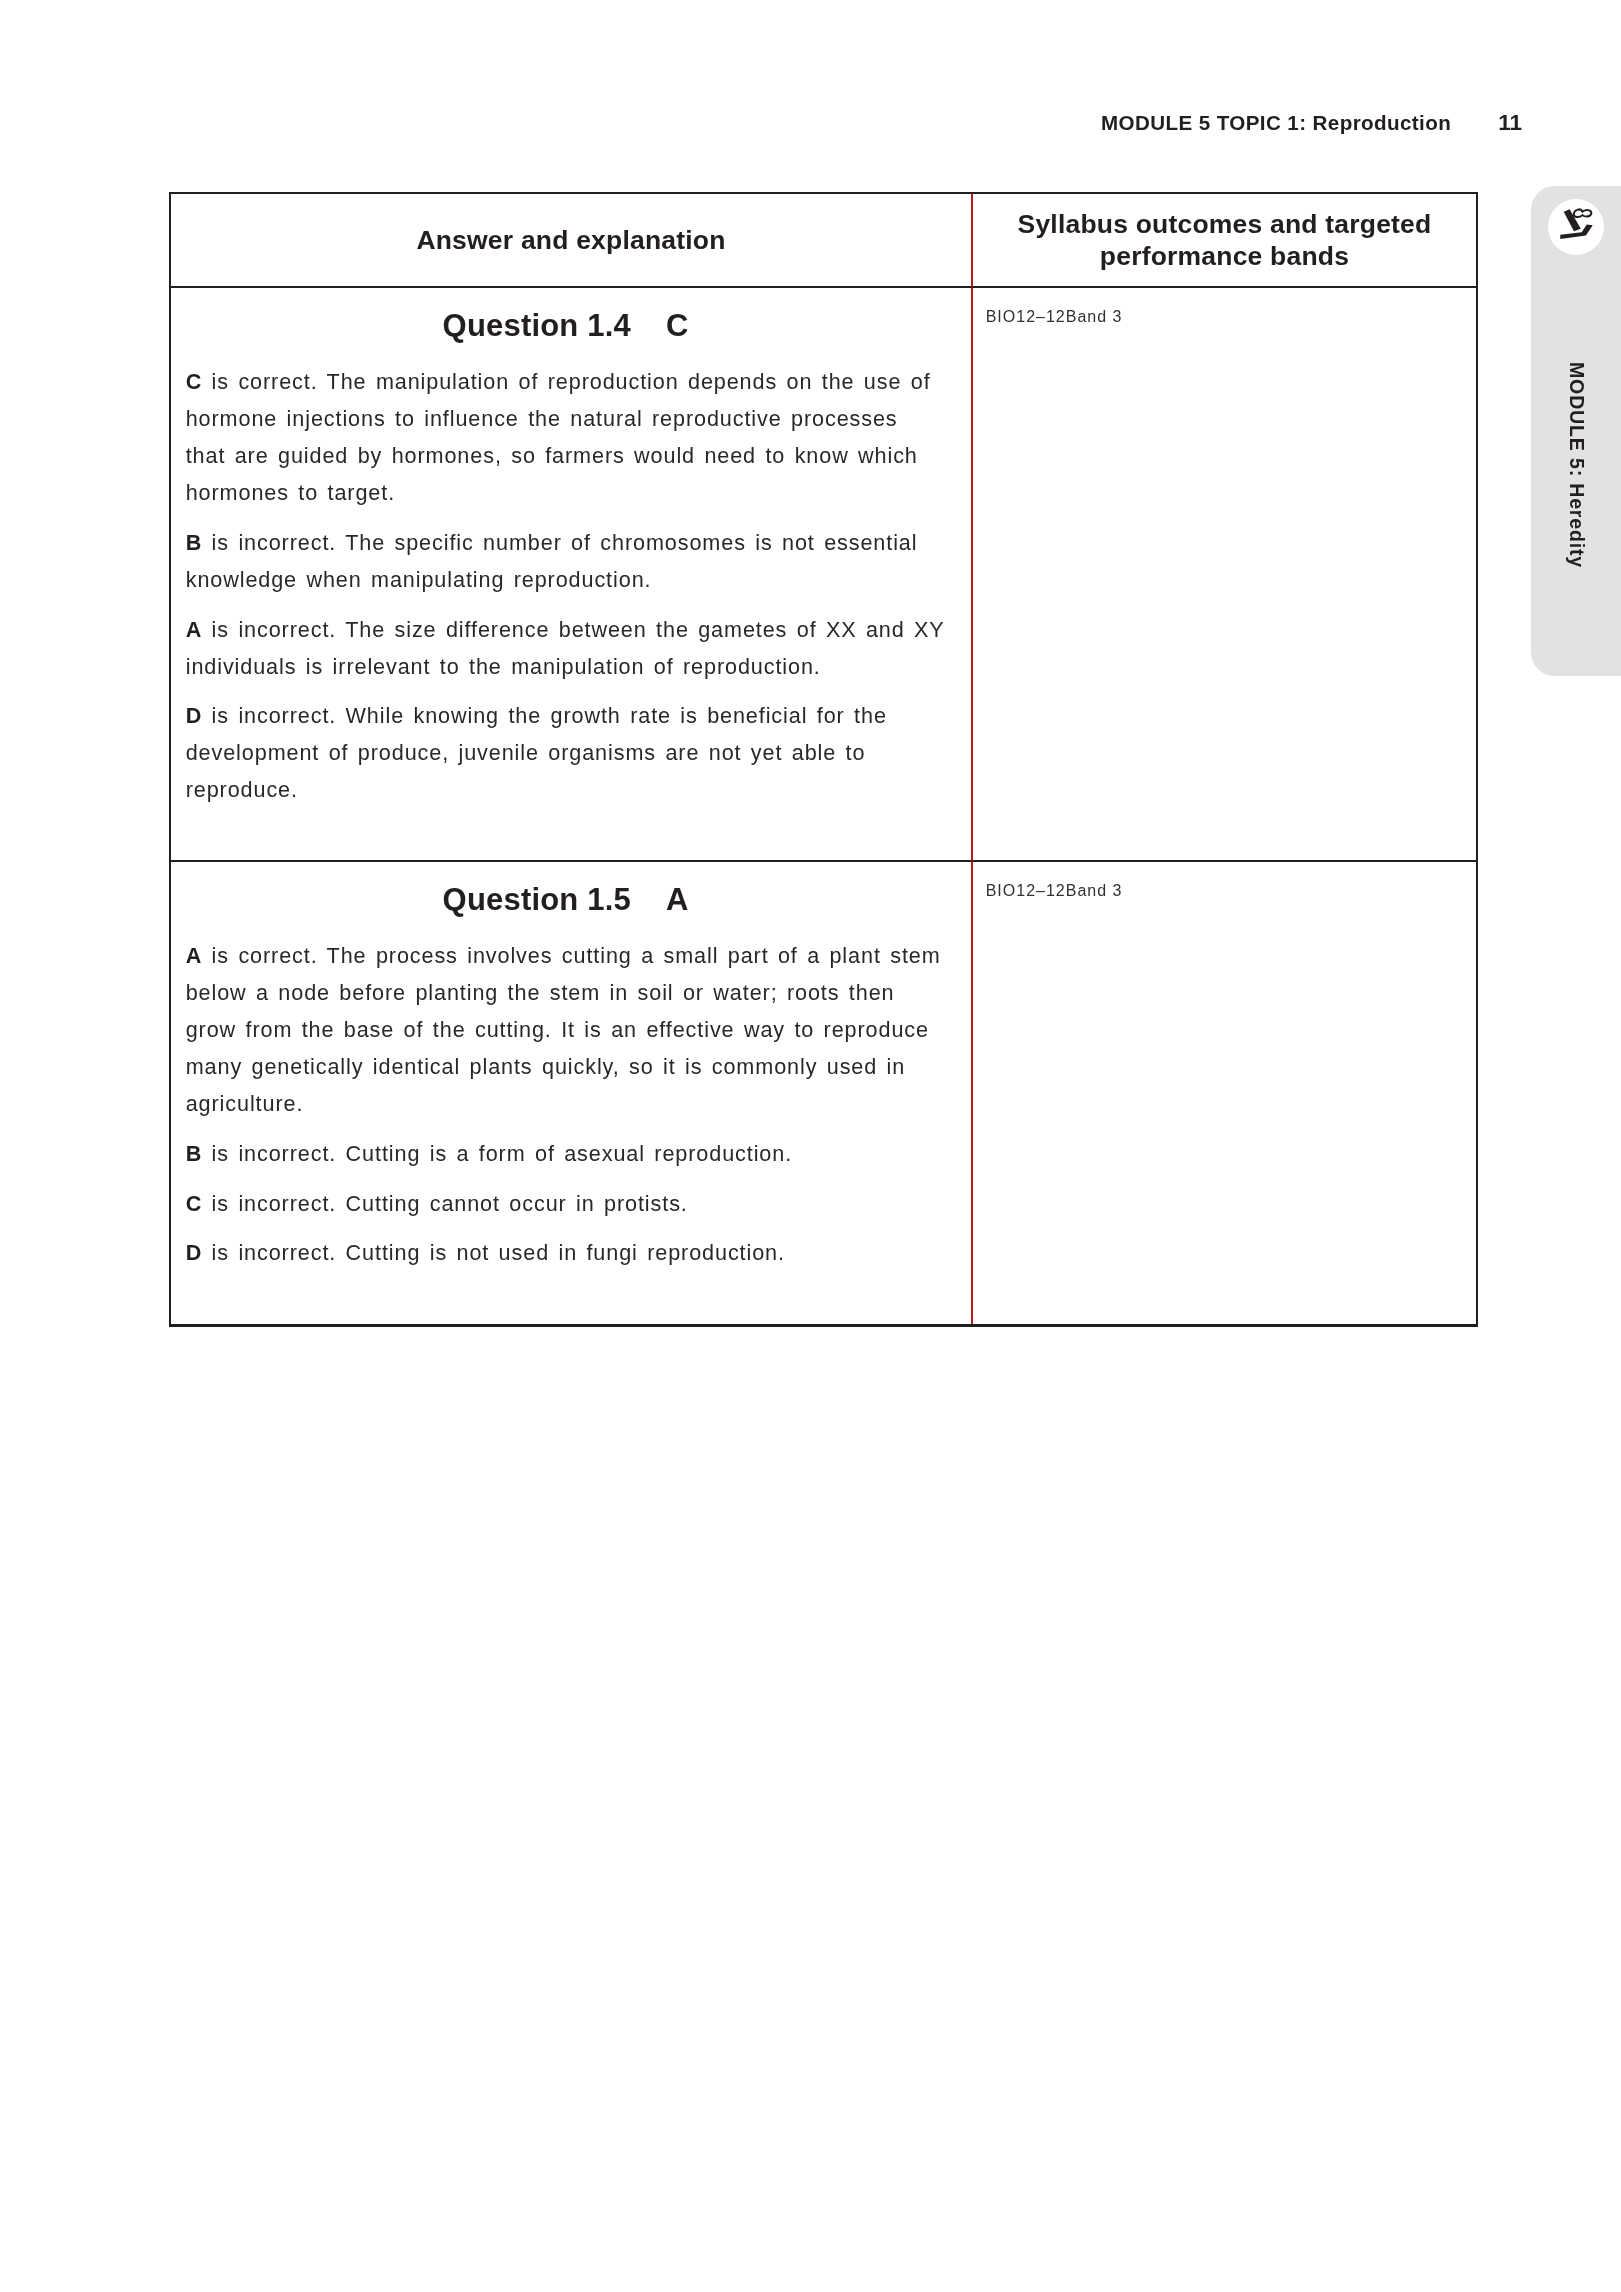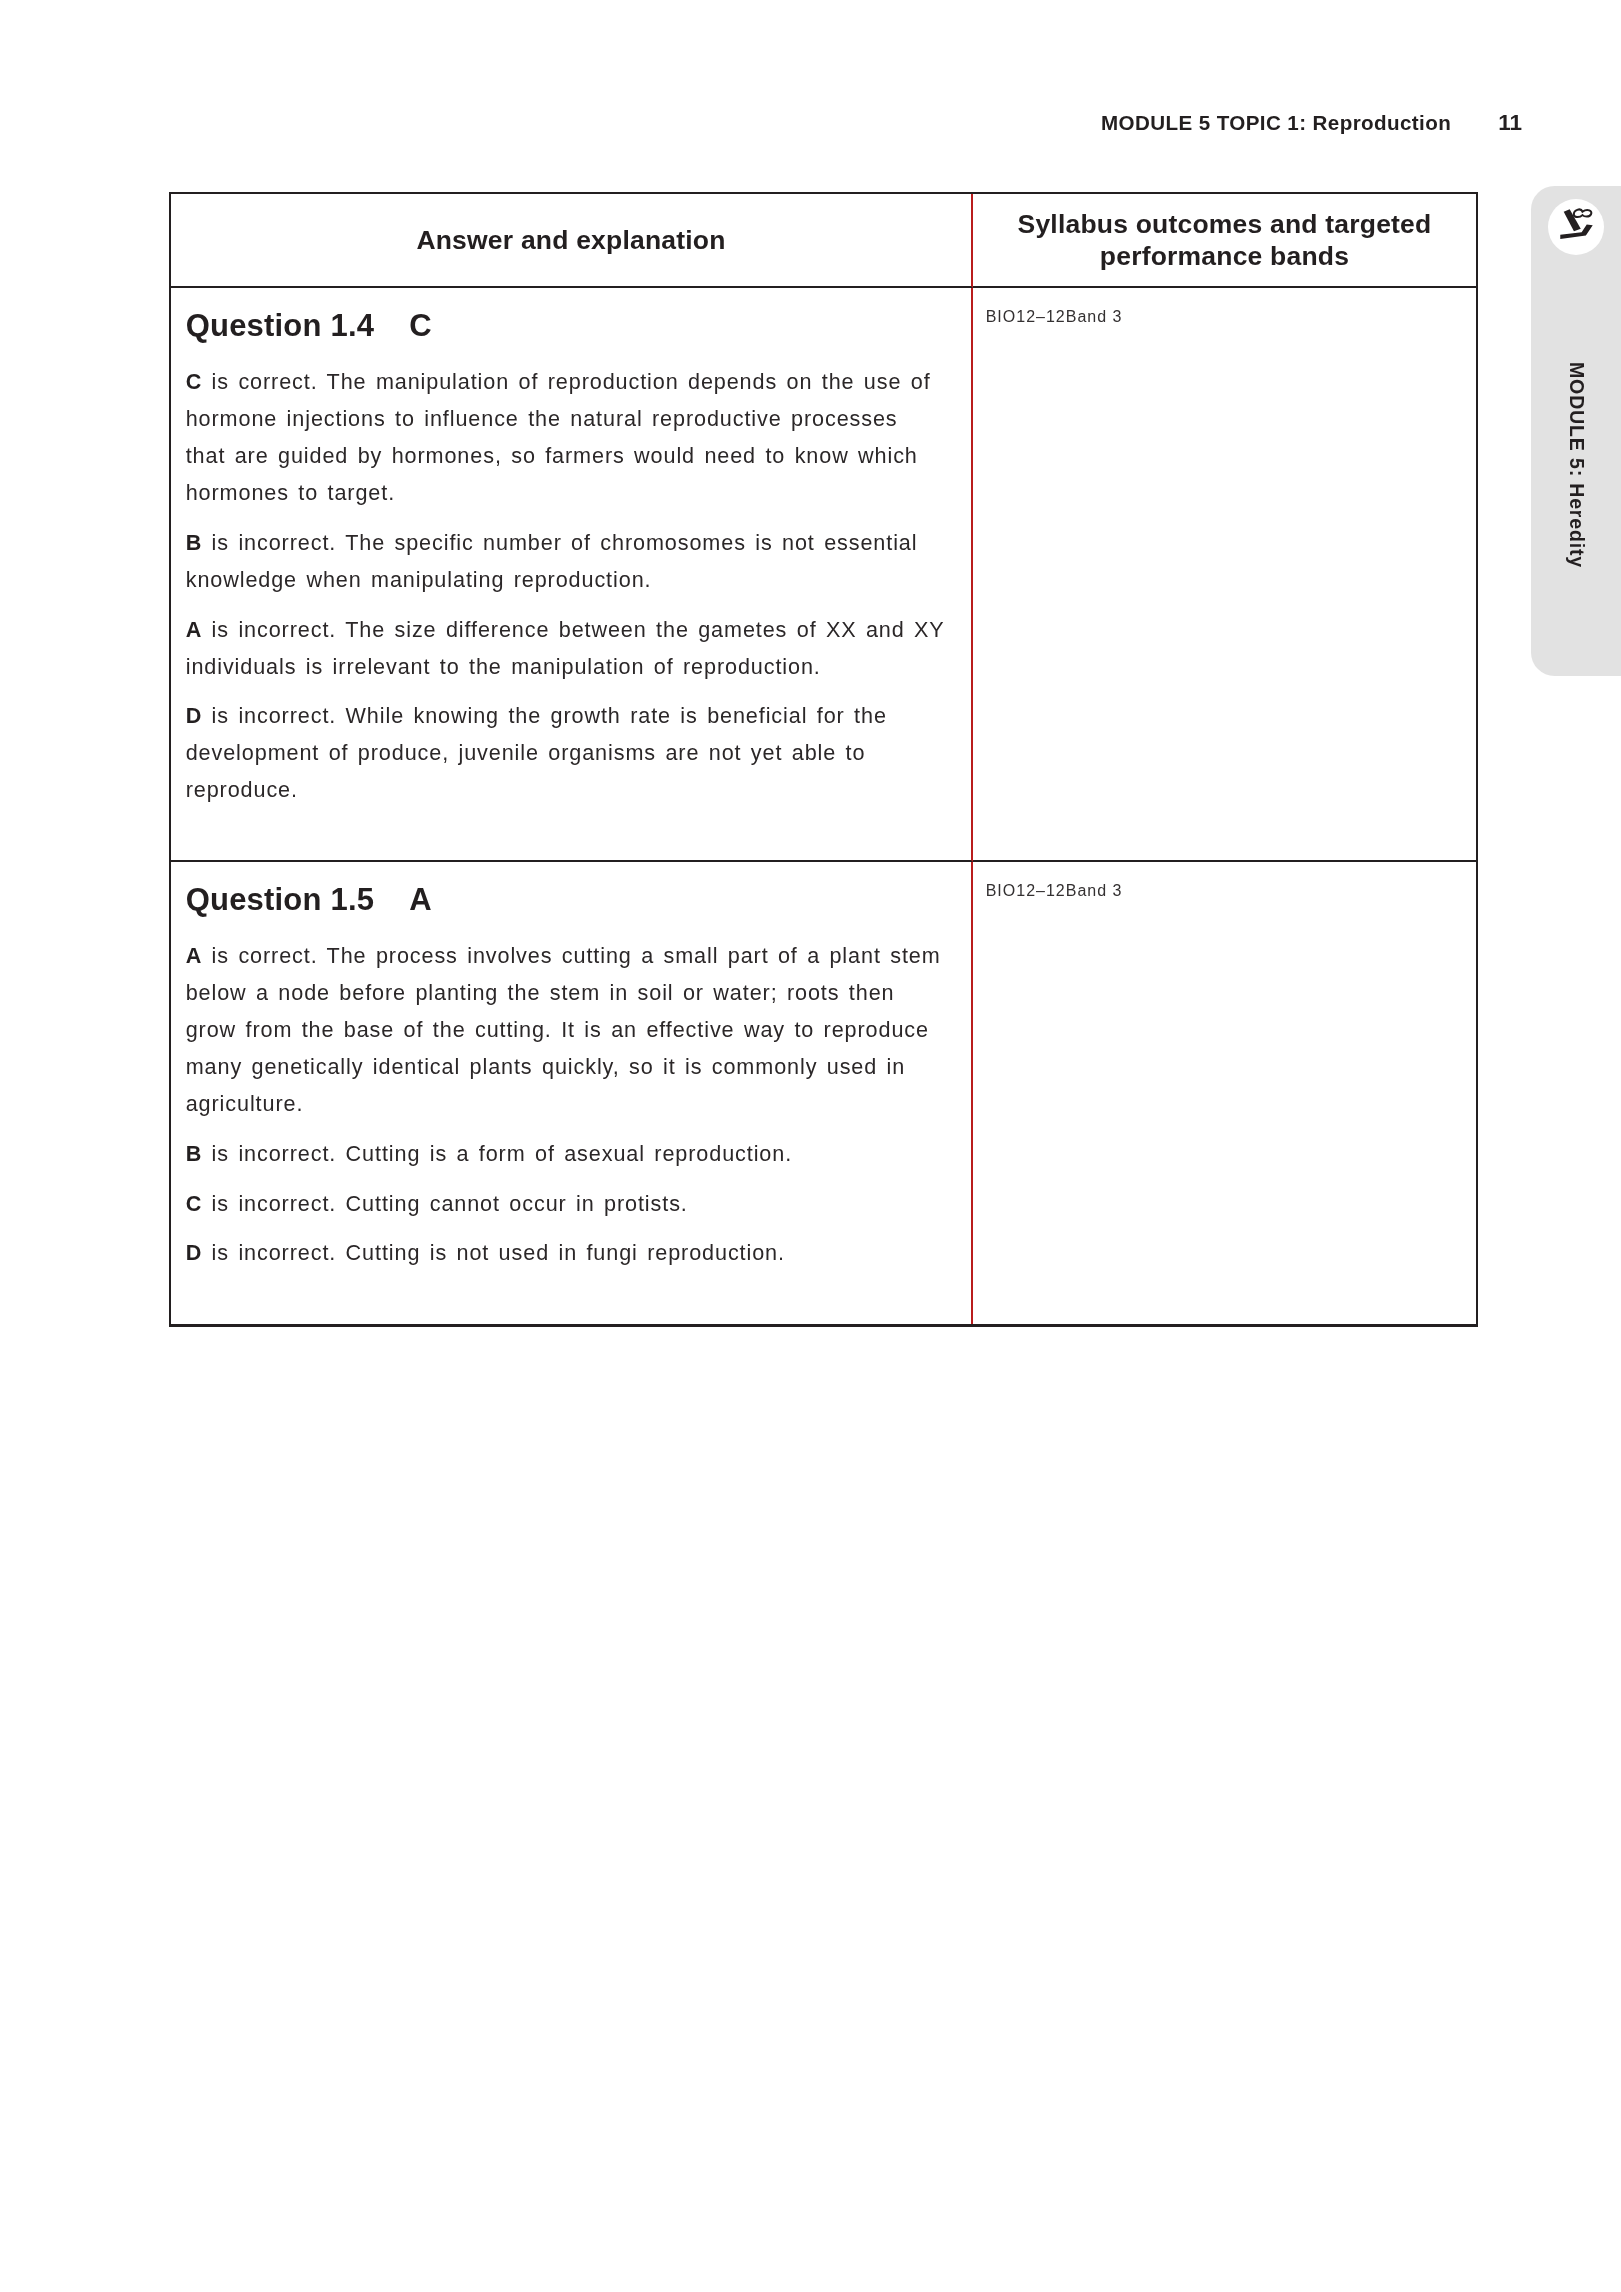--- a/index.html
+++ b/index.html
@@ -63,20 +63,21 @@
   }
 
   .answer-cell {
     padding: 13.7px 25.5px 0 14.7px;
   }
   .q-head {
     font-size: 31px;
     font-weight: bold;
     letter-spacing: 0.2px;
     margin: 5.9px 0 19.6px 0;
+    text-align: center;
   }
   .q-head .q-answer { margin-left: 35px; }
   .answer-cell p {
     font-size: 21.6px;
     line-height: 37px;
     letter-spacing: 0.9px;
     word-spacing: 2.5px;
     color: #2b2728;
     margin-bottom: 12.7px;
   }

